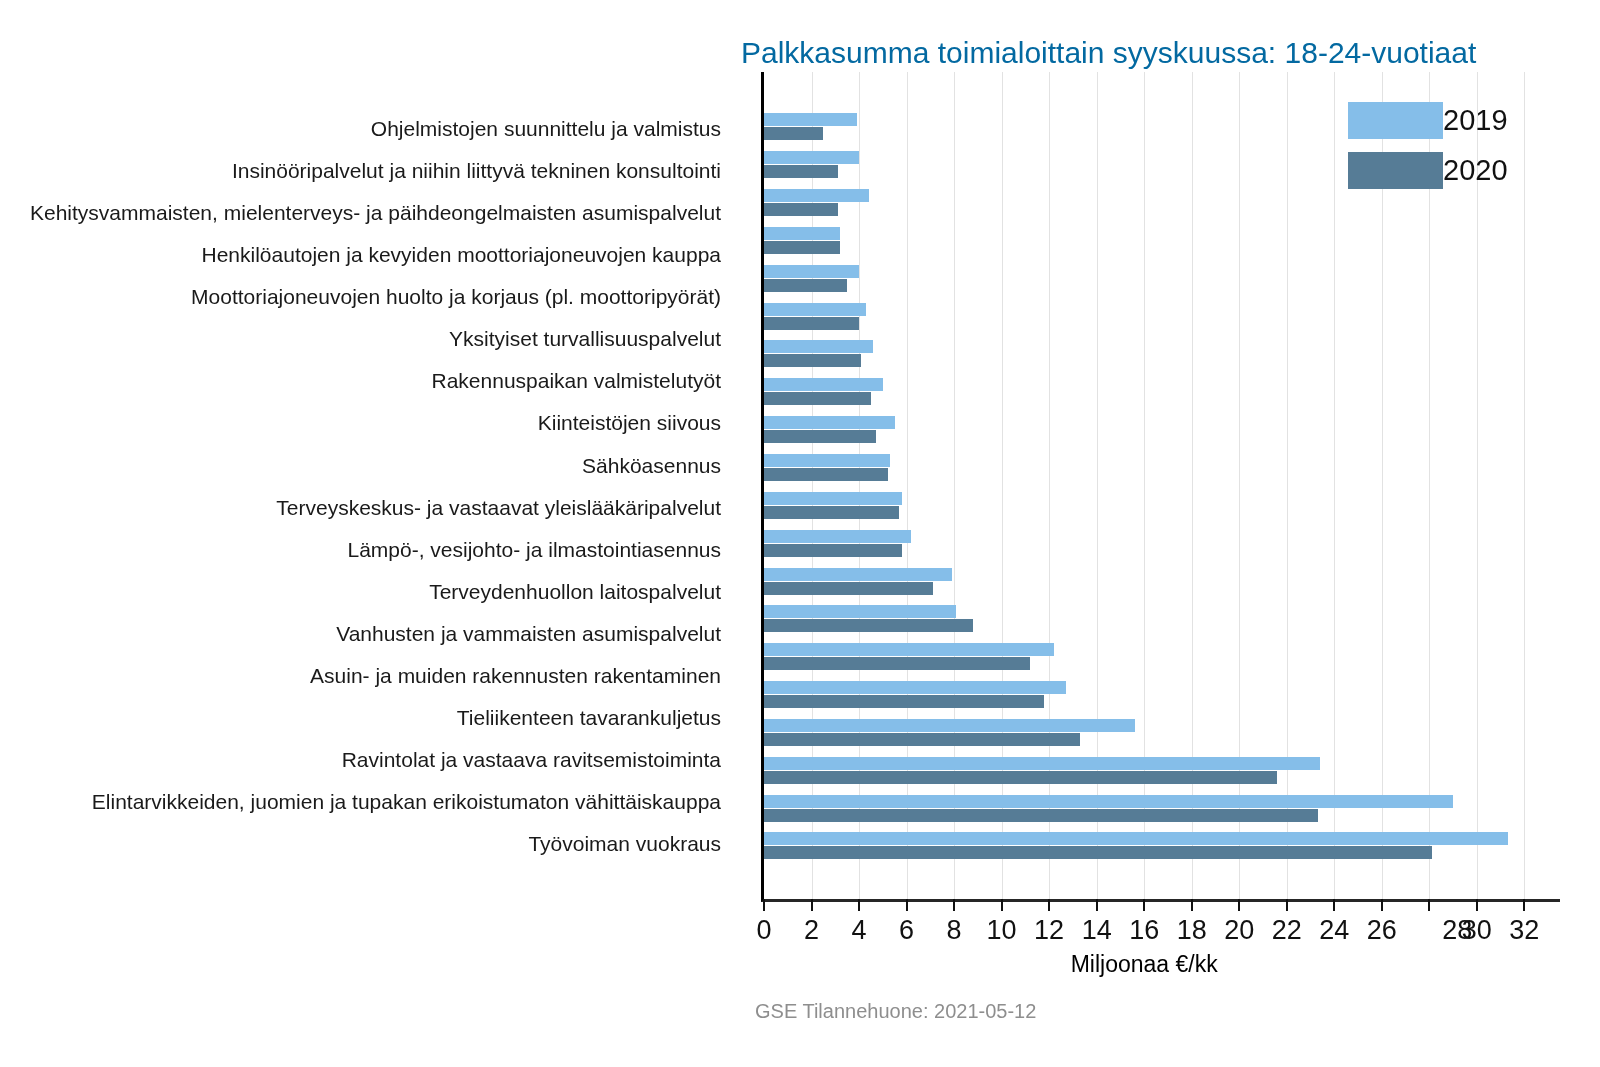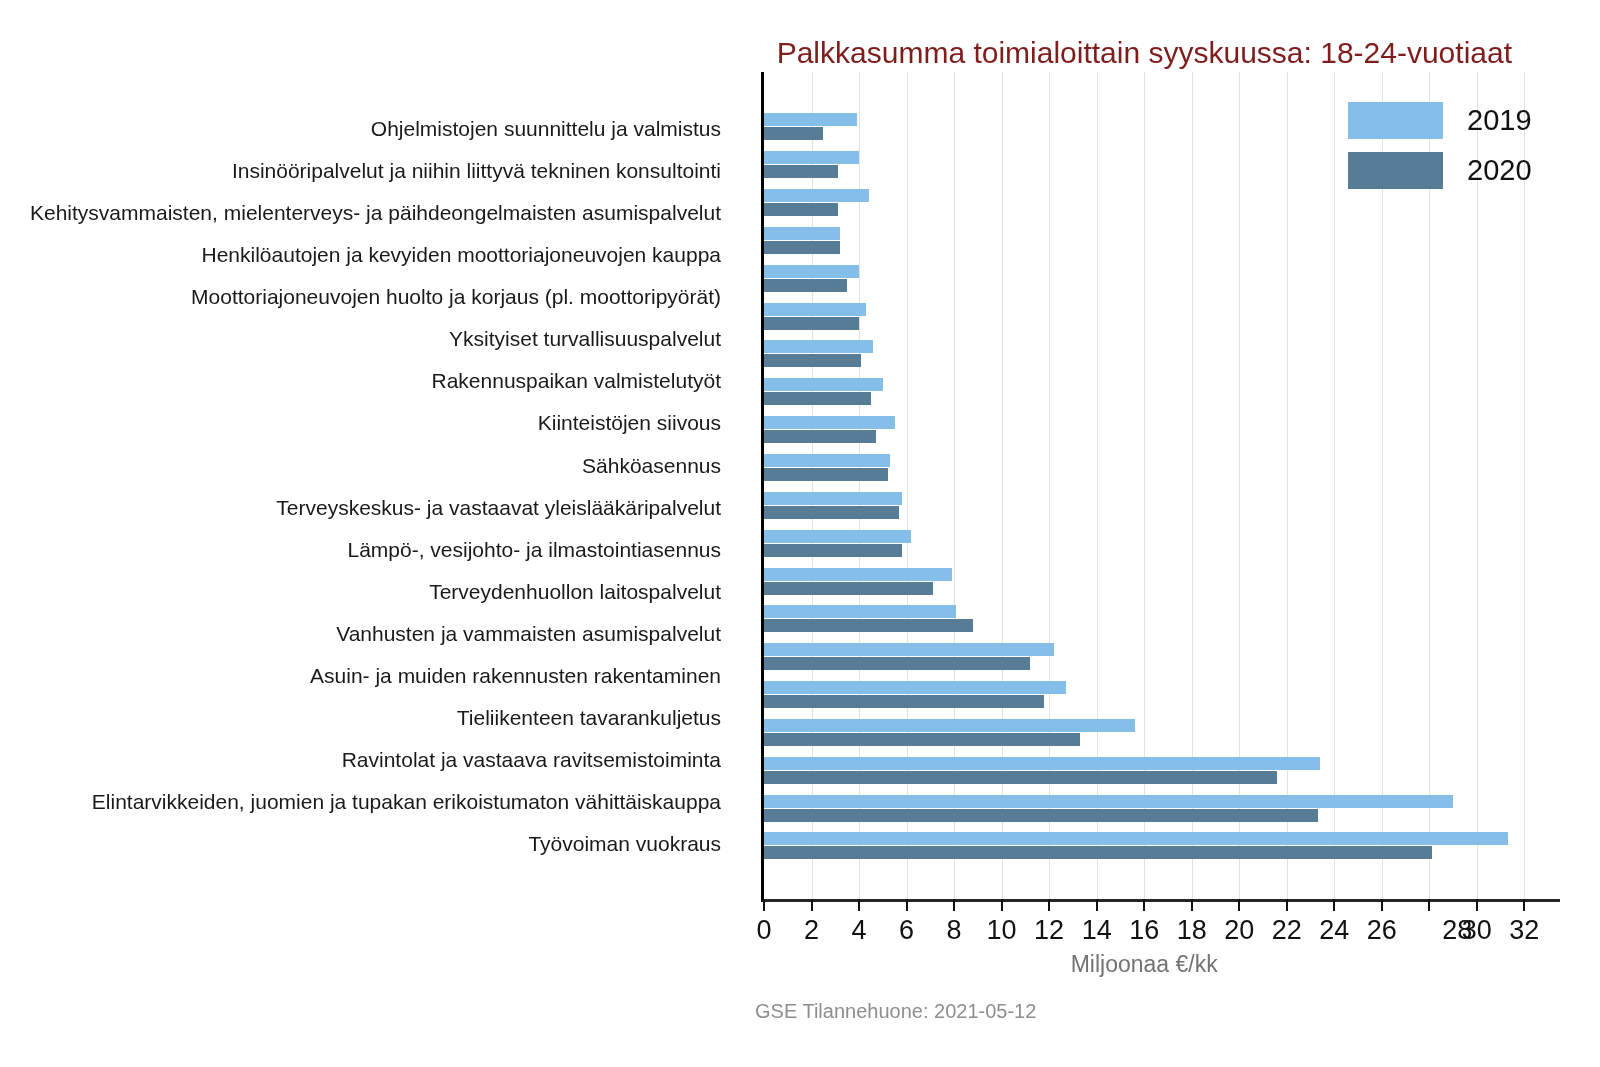--- a/index.html
+++ b/index.html
@@ -1,22 +1,22 @@
 <!DOCTYPE html>
 <html><head>
 <meta charset="utf-8">
 <style>
   html,body { margin:0; padding:0; background:#fff; }
   .chart {
     position:relative; width:1600px; height:1067px; background:#ffffff;
     font-family:"Liberation Sans", sans-serif; overflow:hidden;
   }
   .title {
-    position:absolute; top:36px; left:722px; width:790px;
-    text-align:right; font-size:30px; color:#7f1d1d; white-space:nowrap;
+    position:absolute; top:36px; left:741px; width:790px;
+    text-align:left; font-size:30px; color:#0369a1; white-space:nowrap;
   }
   .plot {
     position:absolute; left:761px; top:72px; width:799px; height:830px;
     border-left:3px solid #000000; border-bottom:3px solid #262626;
     box-sizing:border-box;
   }
   .gridline { position:absolute; top:0; bottom:0; width:1px; background:#E2E2E2; z-index:0; }
   .rows {
     position:absolute; left:0; right:0; top:36px; bottom:34px;
     display:flex; flex-direction:column; z-index:1;
@@ -34,27 +34,27 @@
   .tick {
     position:absolute; top:100%; width:2px; height:12px; background:#111111;
     transform:translateX(-50%);
   }
   .tick-label {
     position:absolute; top:calc(100% + 16px); transform:translateX(-50%);
     font-size:27px; color:#111111;
   }
   .xlabel {
     position:absolute; top:calc(100% + 52px); left:47.76%;
-    transform:translateX(-50%); font-size:23px; color:#737373; white-space:nowrap;
+    transform:translateX(-50%); font-size:23px; color:#000000; white-space:nowrap;
   }
   .legend {
     position:absolute; left:584px; top:30px; display:flex; flex-direction:column;
     gap:13px; z-index:2;
   }
-  .legend-item { display:flex; align-items:center; gap:24px; }
+  .legend-item { display:flex; align-items:center; }
   .legend-swatch { width:95px; height:37px; }
   .legend-label { font-size:29px; color:#111111; }
   .footer-left {
     position:absolute; left:755px; top:1000px; font-size:20px; color:#8E8E8E; white-space:nowrap;
   }
   .footer-right {
     position:absolute; right:6px; top:1000px; font-size:20px; color:#8E8E8E; white-space:nowrap;
   }
 </style>
 </head>

